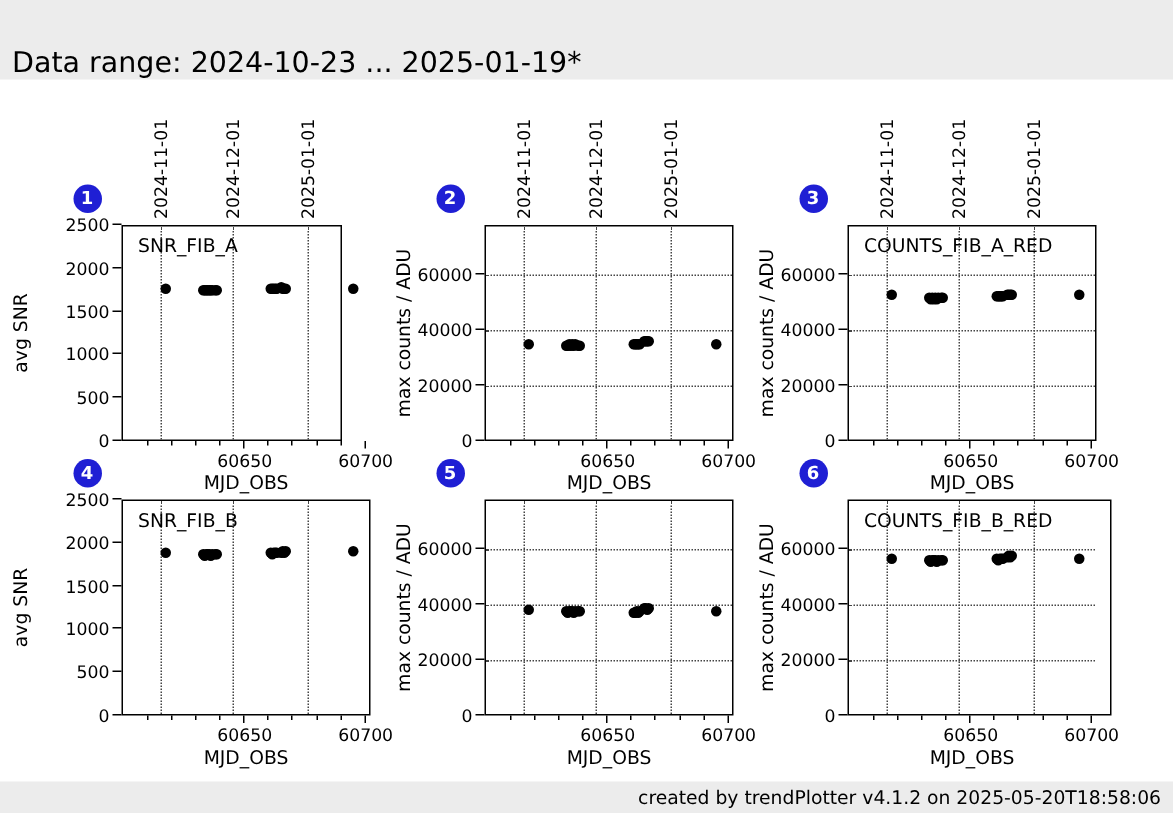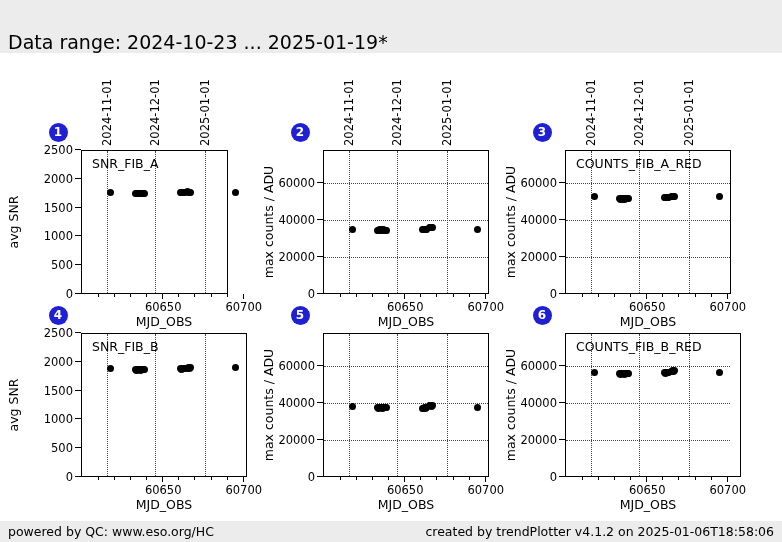--- a/index.html
+++ b/index.html
@@ -352,15 +352,14 @@
       <div style="left: 662.311px; top: 424px; width: 0px; height: 3px; border-left: 1px solid rgb(0, 0, 0);"></div>
       <div style="left: 678.427px; top: 424px; width: 0px; height: 3px; border-left: 1px solid rgb(0, 0, 0);"></div>
       <div style="left: 694.544px; top: 424px; width: 0px; height: 3px; border-left: 1px solid rgb(0, 0, 0);"></div>
       <div style="left: 710.66px; top: 424px; width: 0px; height: 3px; border-left: 1px solid rgb(0, 0, 0);"></div>
       <div class="axlab" style="left: 565px; top: 444px; width: 166px; text-align: center;">MJD_OBS</div>
       <div class="axlab" style="left: 431px; top: 344px; width: 160px; height: 16px; text-align: center; transform: rotate(-90deg);">max counts / ADU</div>
       <div class="badge" style="left: 532.5px; top: 252.5px; width: 19px; height: 19px; background: rgb(31, 31, 212);">6</div>
     </div>
 
   <div class="band ftr-band" style="background: rgb(236, 236, 236);"></div>
-  <div class="ftr-left">powered by QC: www.eso.org/HC</div>
-  <div class="ftr-right">created by trendPlotter v4.1.2 on 2025-01-06T18:58:06</div>
+  <div class="ftr-right">created by trendPlotter v4.1.2 on 2025-05-20T18:58:06</div>
 </div>
 
 </body></html>

